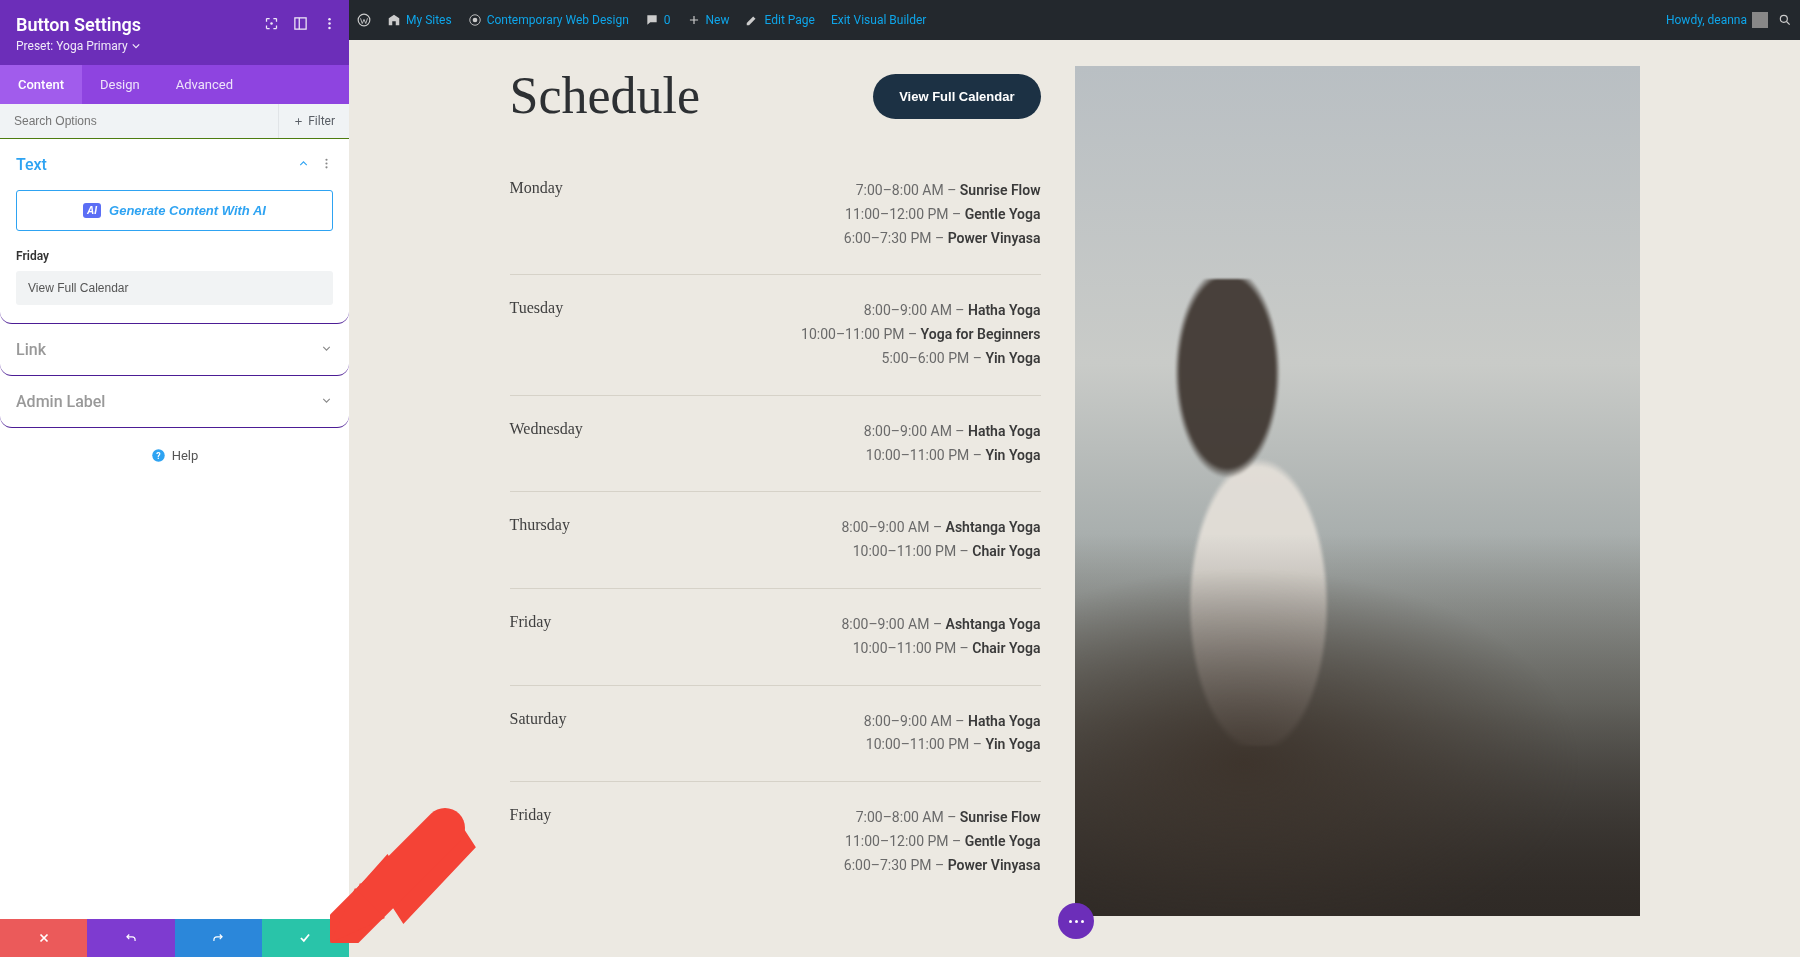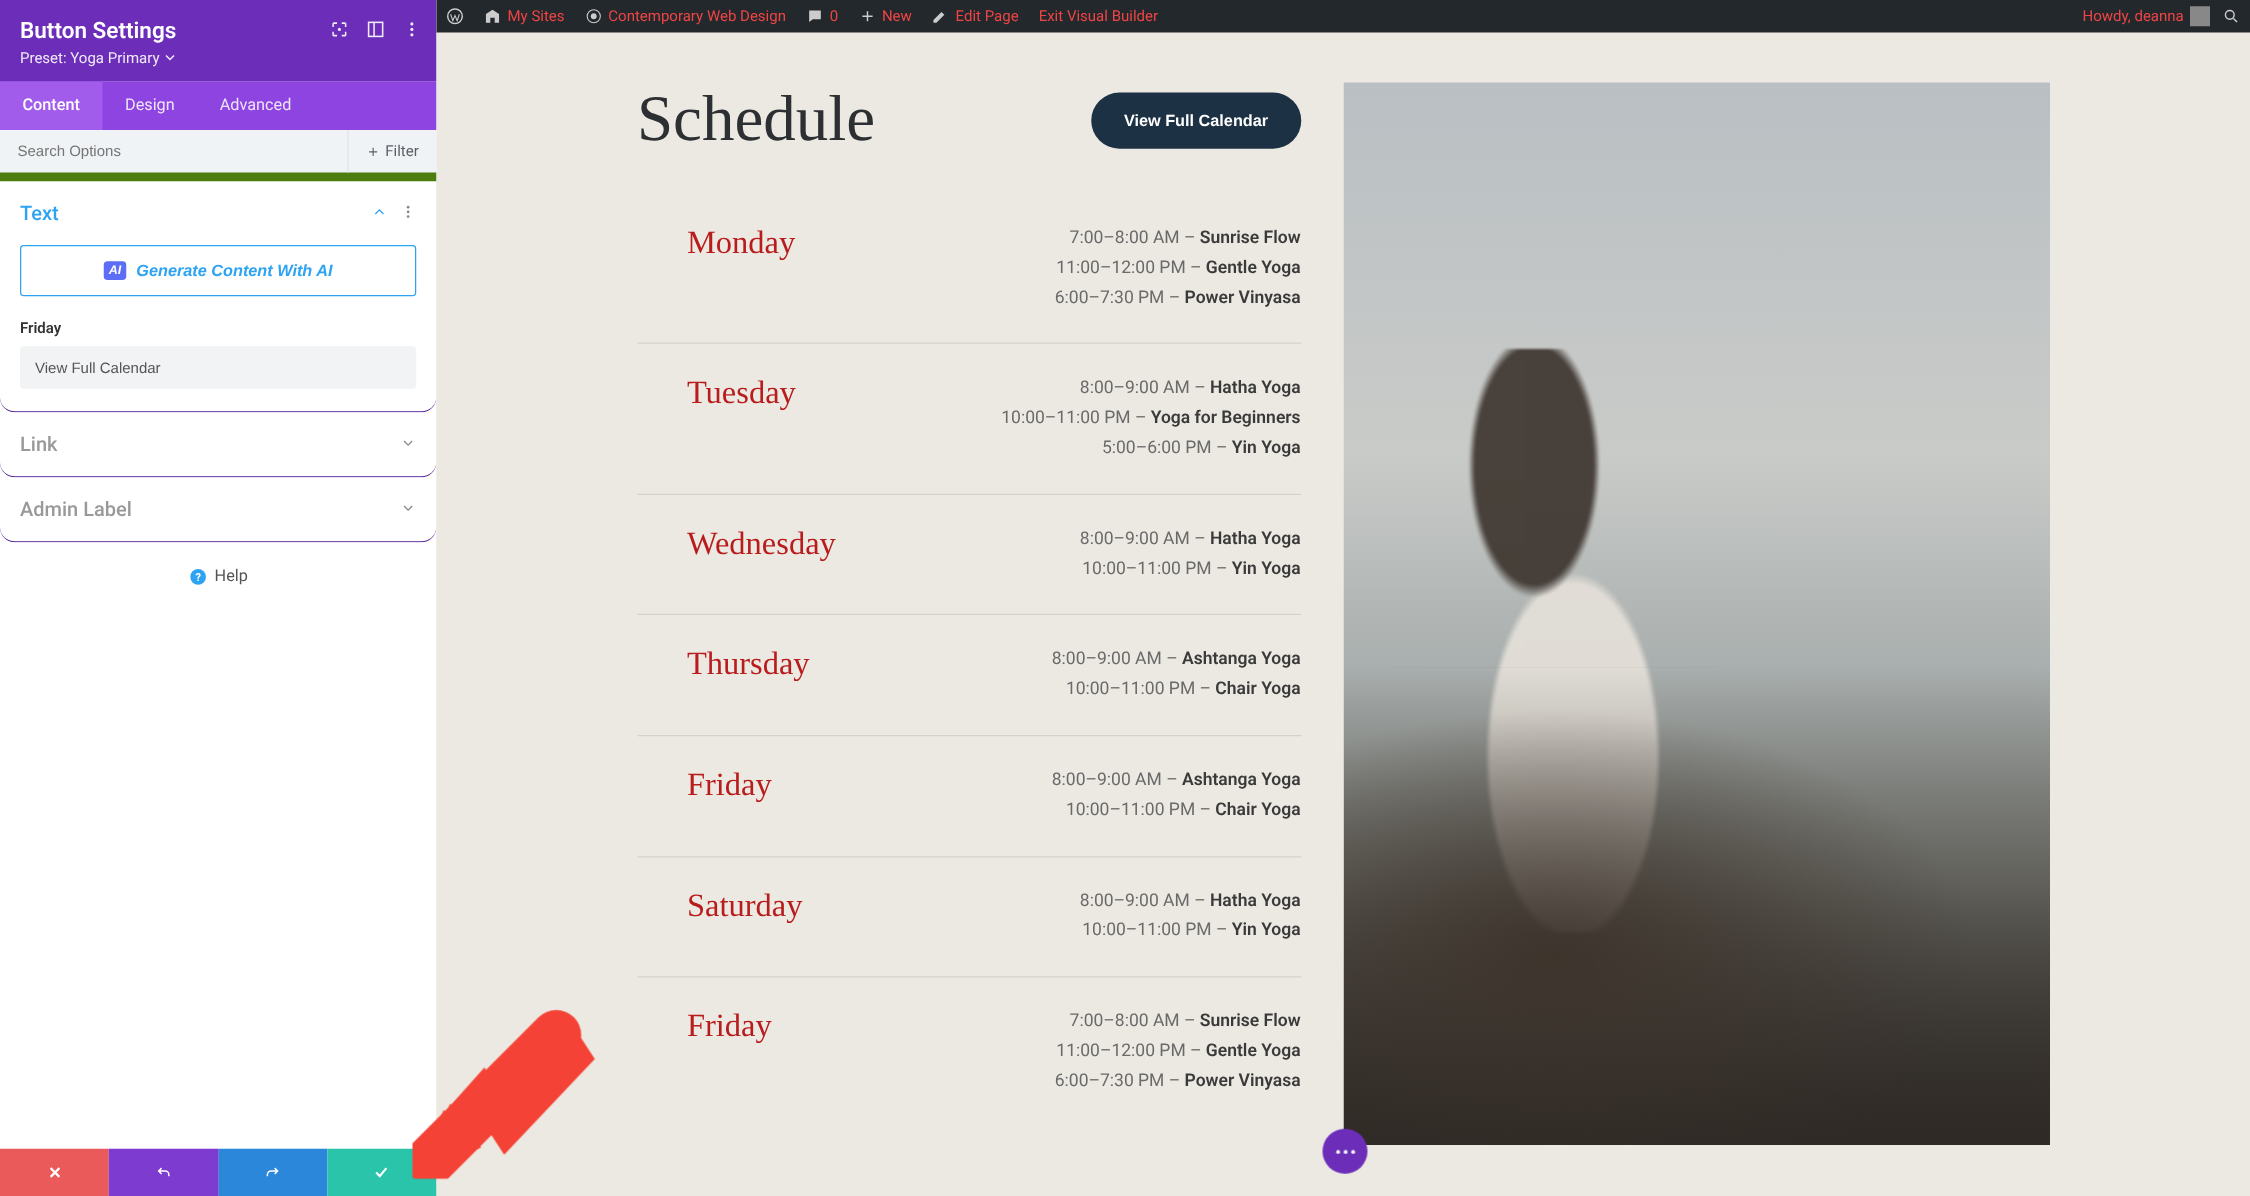--- a/index.html
+++ b/index.html
@@ -1,38 +1,38 @@
 <!DOCTYPE html>
 <html><head>
 <meta charset="utf-8">
 <style>
 * { margin: 0; padding: 0; box-sizing: border-box; }
 body { font-family: -apple-system, BlinkMacSystemFont, "Segoe UI", Roboto, sans-serif; background: #ece9e2; overflow: hidden; width: 1800px; height: 957px; }
 
 
-.wp-bar { position: fixed; top: 0; left: 349px; right: 0; height: 26px; background: #23282d; color: #ef4444; display: flex; align-items: center; font-size: 12px; z-index: 100; }
+.wp-bar { position: fixed; top: 0; left: 349px; right: 0; height: 40px; background: #23282d; color: #0ea5e9; display: flex; align-items: center; font-size: 12px; z-index: 100; }
 .wp-bar .left { display: flex; align-items: center; gap: 16px; padding-left: 8px; }
 .wp-bar .item { display: flex; align-items: center; gap: 5px; cursor: pointer; }
 .wp-bar .right { margin-left: auto; display: flex; align-items: center; gap: 10px; padding-right: 8px; }
 .wp-bar .avatar { width: 16px; height: 16px; background: #888; }
 .wp-bar svg { width: 14px; height: 14px; fill: #ccc; }
 
 
 .panel { position: fixed; top: 0; left: 0; width: 349px; height: 100%; background: #fff; display: flex; flex-direction: column; z-index: 200; }
 .panel-header { background: #6c2eb9; color: #fff; padding: 14px 16px 12px; position: relative; }
 .panel-title { font-size: 18px; font-weight: 600; }
 .panel-preset { font-size: 12px; margin-top: 4px; opacity: 0.9; display: flex; align-items: center; gap: 4px; cursor: pointer; }
 .panel-header-icons { position: absolute; top: 16px; right: 12px; display: flex; gap: 14px; }
 .panel-header-icons svg { width: 15px; height: 15px; fill: #fff; cursor: pointer; opacity: 0.9; }
 
 .panel-tabs { display: flex; background: #8e44e0; }
 .panel-tab { flex: 0 0 auto; padding: 12px 18px; color: #fff; font-size: 13px; cursor: pointer; opacity: 0.85; }
 .panel-tab.active { background: #a15cec; opacity: 1; font-weight: 500; }
 
-.panel-search { display: flex; background: #f0f3f5; border-bottom: 7px solid #4d7c0f; }
+.panel-search { display: flex; background: #f0f3f5; border-bottom: 1px solid #4d7c0f; }
 .panel-search input { flex: 1; border: none; background: transparent; padding: 10px 14px; font-size: 12px; outline: none; color: #6b7177; }
 .panel-search .filter { display: flex; align-items: center; gap: 4px; padding: 0 14px; font-size: 12px; color: #5a5f66; cursor: pointer; border-left: 1px solid #e1e4e7; }
 
 .panel-body { flex: 1; overflow-y: auto; }
 .section { border-bottom: 1px solid #4c1d95; border-radius: 12px; }
 .section-header { display: flex; align-items: center; justify-content: space-between; padding: 16px 16px; cursor: pointer; }
 .section-title { font-size: 16px; font-weight: 500; }
 .section-title.open { color: #2ea3f2; }
 .section-title.closed { color: #999; }
 .section-icons { display: flex; gap: 10px; align-items: center; }
@@ -62,21 +62,21 @@
 .main { position: fixed; top: 26px; left: 349px; right: 0; bottom: 0; overflow: auto; }
 .content-wrap { max-width: 1170px; margin: 40px auto 0; display: flex; gap: 34px; padding: 0 20px; }
 .schedule-col { flex: 1; }
 .schedule-head { display: flex; align-items: flex-start; justify-content: space-between; margin-bottom: 30px; }
 .schedule-title { font-family: Georgia, serif; font-size: 52px; color: #2d3033; font-weight: 400; }
 .view-cal { background: #1c3144; color: #fff; border: none; padding: 15px 26px; border-radius: 999px; font-size: 13px; font-weight: 600; cursor: pointer; margin-top: 8px; }
 
 .day-block { border-bottom: 1px solid #d6d2c8; padding: 24px 0; }
 .day-block:last-child { border-bottom: none; }
 .day-inner { display: flex; justify-content: space-between; align-items: flex-start; }
-.day-name { font-family: Georgia, serif; font-size: 26px; color: #b91c1c; margin-left: 40px; }
+.day-name { font-family: Georgia, serif; font-size: 16px; color: #404040; }
 .day-schedule { text-align: right; font-size: 14px; line-height: 1.7; color: #6a6a6a; }
 .day-schedule b { color: #3a3a3a; font-weight: 600; }
 
 .image-col { width: 565px; }
 .image-placeholder { width: 100%; height: 850px; background: linear-gradient(180deg, #b9bfc3 0%, #c9cbc8 35%, #a9afae 55%, #8b8e88 75%, #3e3a36 100%); position: relative; overflow: hidden; }
 .image-placeholder::after { content:""; position:absolute; left:0; right:0; bottom:0; height:45%; background: radial-gradient(ellipse at 30% 60%, rgba(60,50,42,0.9), transparent 60%), linear-gradient(180deg, transparent, #2f2a26); }
 
 .silhouette { position:absolute; left:5%; bottom:20%; width:55%; height:55%; background: radial-gradient(ellipse at 40% 20%, #3b322c 18%, transparent 20%), radial-gradient(ellipse at 50% 70%, #e6e1da 30%, transparent 32%); filter: blur(1px); opacity:0.9; }
 
 .fab { position: fixed; left: 1058px; bottom: 18px; width: 36px; height: 36px; background: #6c2eb9; border-radius: 50%; display:flex; align-items:center; justify-content:center; cursor:pointer; z-index:150; }

